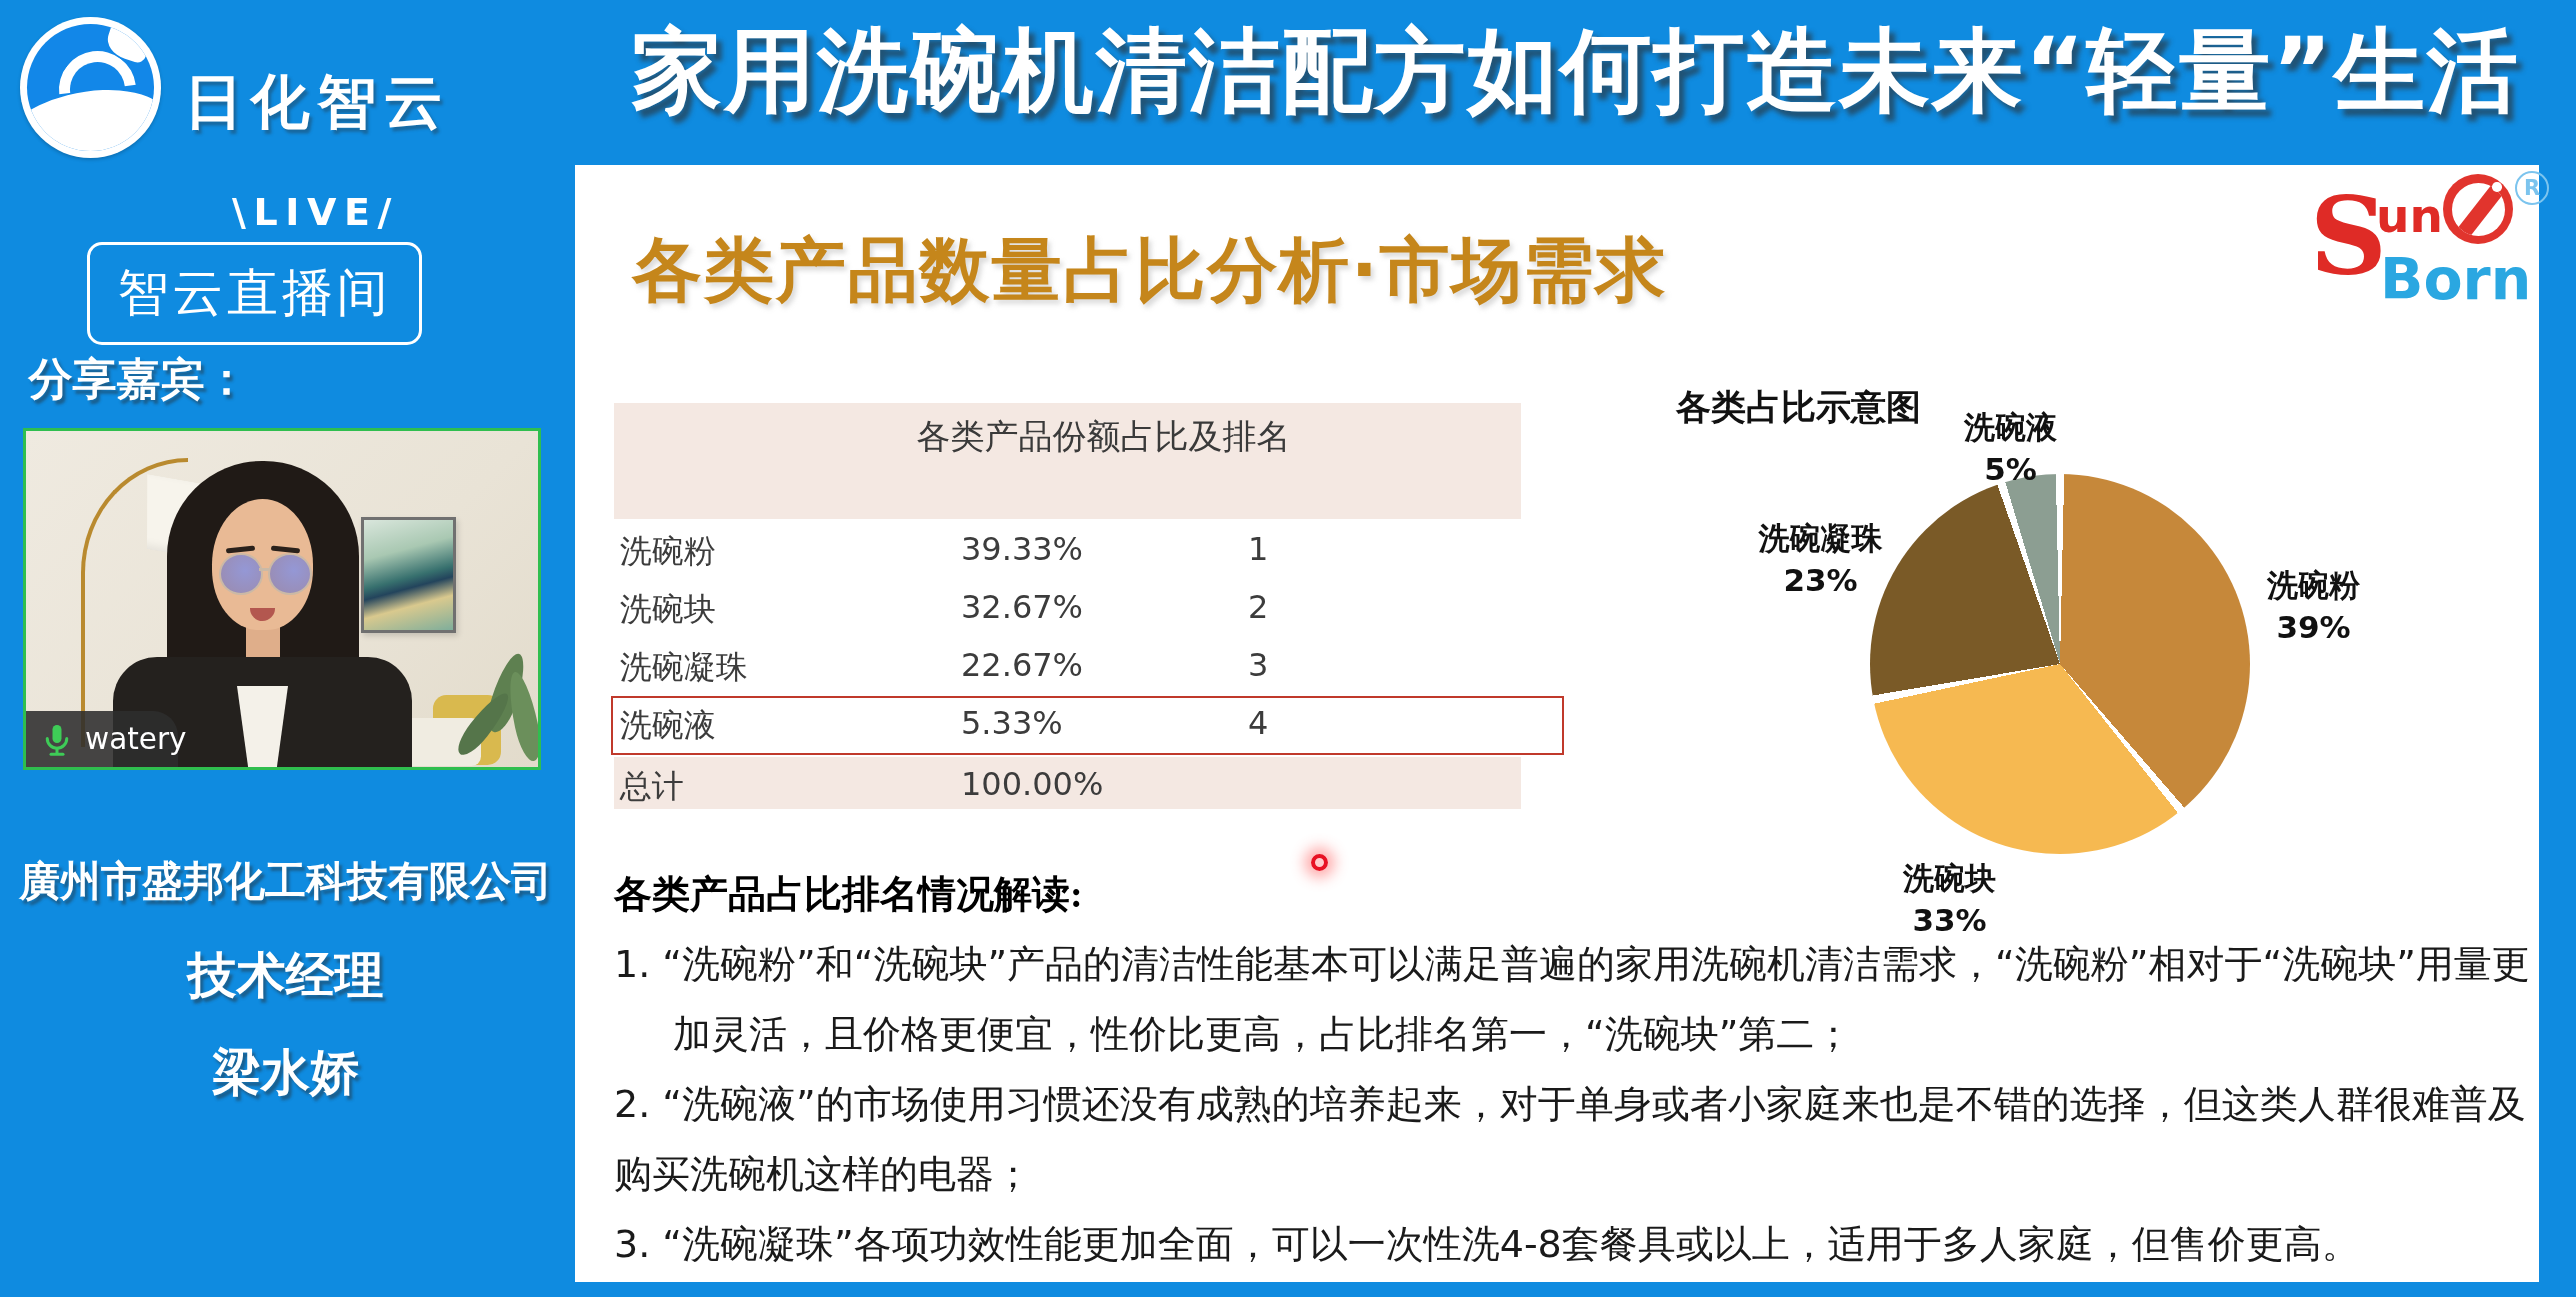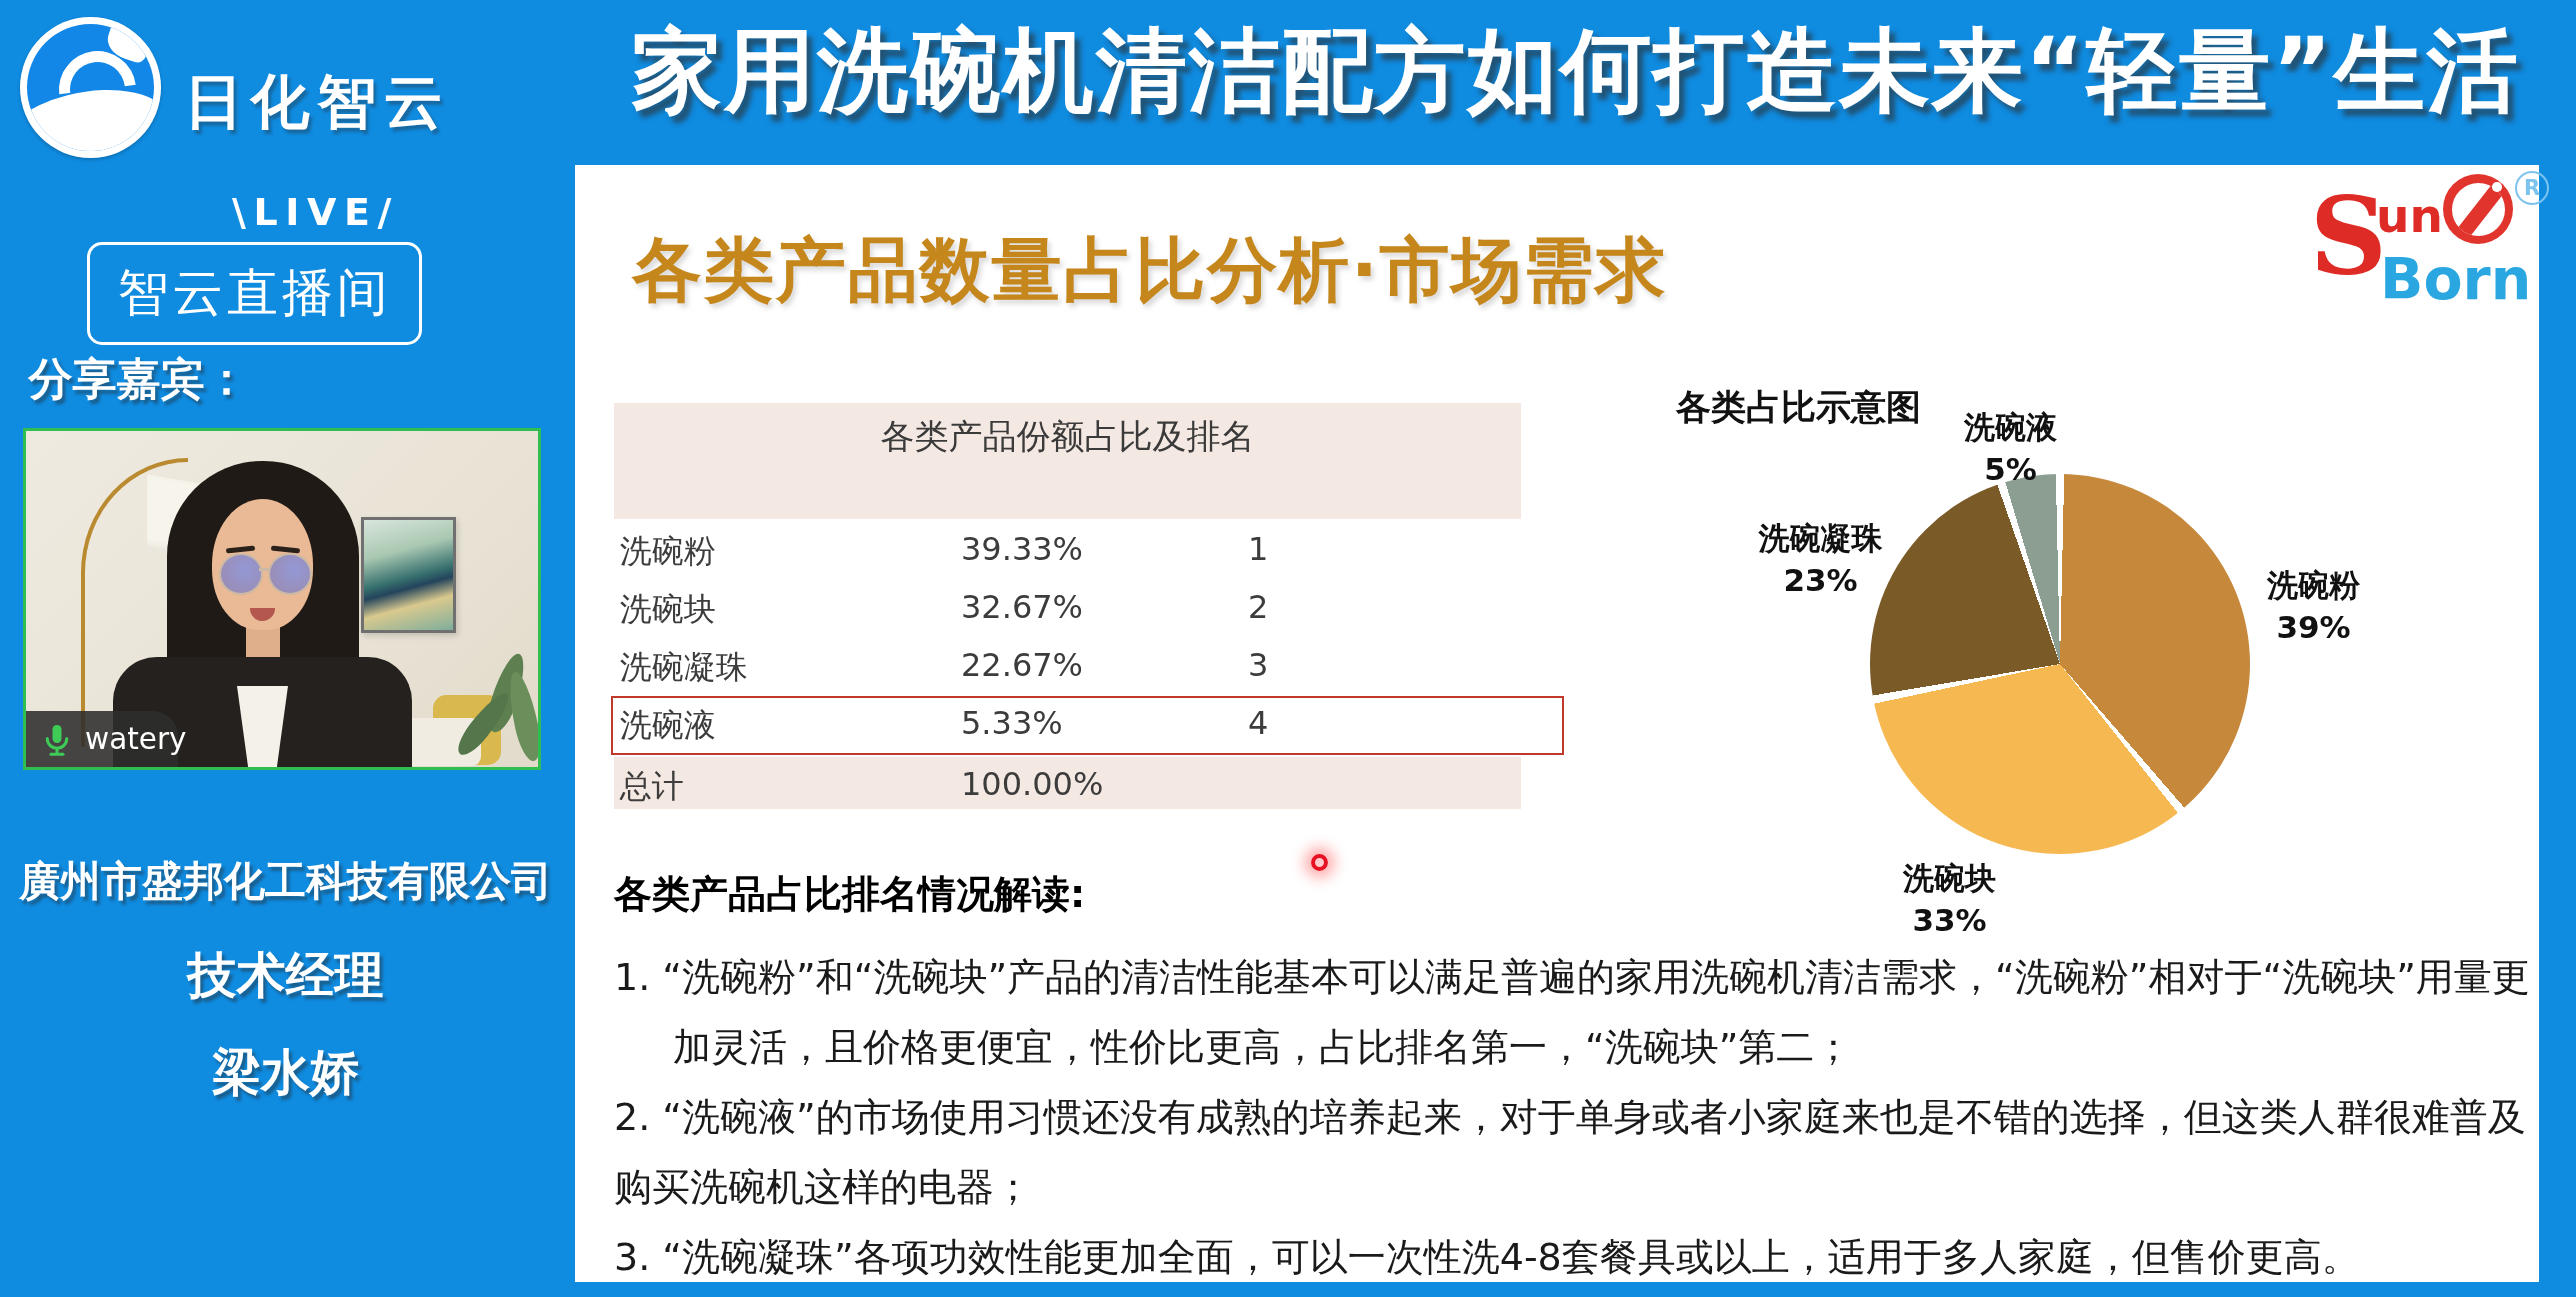--- a/index.html
+++ b/index.html
@@ -142,21 +142,21 @@
   .sb-circle{position:absolute;left:139px;top:5.7px;width:70px;height:70px;border-radius:50%;background:#E1342D;}
   .sb-circle-in{position:absolute;left:8.6px;top:8.6px;width:53px;height:53px;border-radius:50%;background:#fff;overflow:hidden;}
   .sb-stripe{position:absolute;left:21px;top:-7.6px;width:15px;height:72px;background:#E1342D;transform:rotate(38deg);}
   .sb-dot{position:absolute;left:49px;top:7.6px;width:9.5px;height:9.5px;border-radius:50%;background:#fff;}
   .sb-reg{position:absolute;left:211px;top:1.9px;width:30px;height:30px;border:2.9px solid #7CC4EE;border-radius:50%;
     color:#7CC4EE;font-size:21px;font-weight:700;text-align:center;line-height:30px;}
 
   
   .ptable{position:absolute;left:39px;top:238px;width:907px;font-size:32px;color:#3C3C3C;}
   .ptable-head{background:#F4E8E2;height:116px;position:relative;}
-  .pt-title{position:absolute;left:0;width:100%;top:11.4px;text-align:center;font-size:34px;color:#3a3a3a;}
+  .pt-title{position:absolute;left:0;width:100%;top:11.4px;text-align:center;font-size:34px;color:#3a3a3a;padding-left:36px;}
   .pt-colrow{position:absolute;left:0;top:67px;width:100%;height:42px;}
   .pt-c1{position:absolute;left:5.7px;} .pt-c2{position:absolute;left:347px;} .pt-c3{position:absolute;left:634px;}
   .pt-row{position:relative;height:58px;}
   .pt-row span{top:11.4px;}
   .pt-total{background:#F4E8E2;height:52px;position:relative;margin-top:5.7px;}
   .pt-total span{top:8.6px;}
   .red-box{position:absolute;left:-2.9px;top:293px;width:953px;height:59px;
     border:2.9px solid #C0392B;box-sizing:border-box;}
   
   .laser{position:absolute;left:736px;top:689px;width:17px;height:17px;border-radius:50%;
@@ -168,21 +168,21 @@
   .pie{position:absolute;left:1295px;top:309px;width:380px;height:380px;border-radius:50%;
     background:#ccc;}
   .pie-label{position:absolute;width:209px;text-align:center;font-size:31px;font-weight:700;color:#111;line-height:42px;}
   .pl-liquid{left:1331px;top:241px;}
   .pl-gel{left:1141px;top:352px;}
   .pl-powder{left:1634px;top:399px;}
   .pl-block{left:1270px;top:692px;}
 
   
   .notes{position:absolute;left:39px;top:704px;width:1894px;color:#1a1a1a;}
-  .notes-heading{font-size:38px;font-weight:700;height:44px;margin-bottom:29px;color:#000;}
+  .notes-heading{font-size:38px;font-weight:700;height:44px;margin-bottom:16px;color:#000;font-family:Liberation Serif, serif;}
   .note-line{font-size:38px;line-height:70px;white-space:nowrap;}
   .note-indent{padding-left:59px;}
 </style>
 </head>
 <body>
 
 <div class="abs header-title">家用洗碗机清洁配方如何打造未来“轻量”生活</div>
 
 <div class="abs logo-circle">
   <div class="logo-inner">

